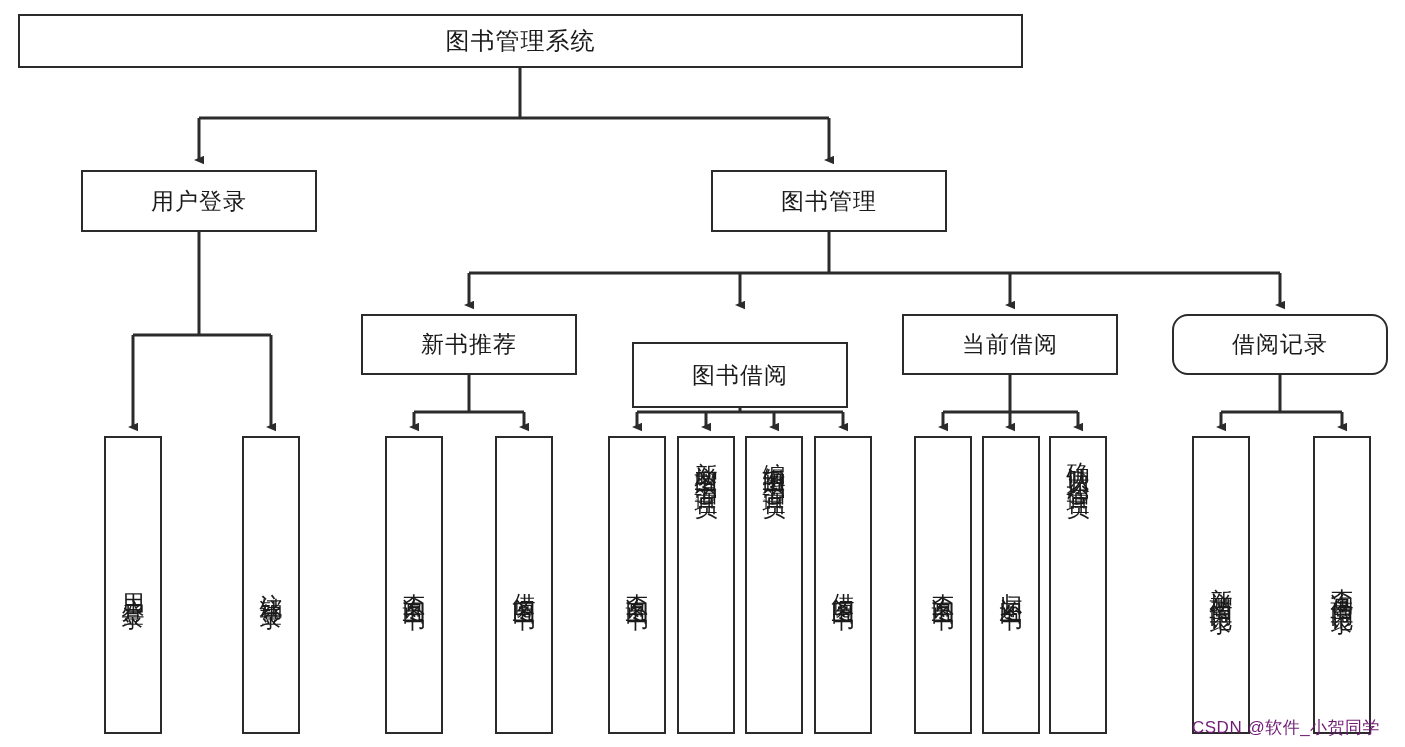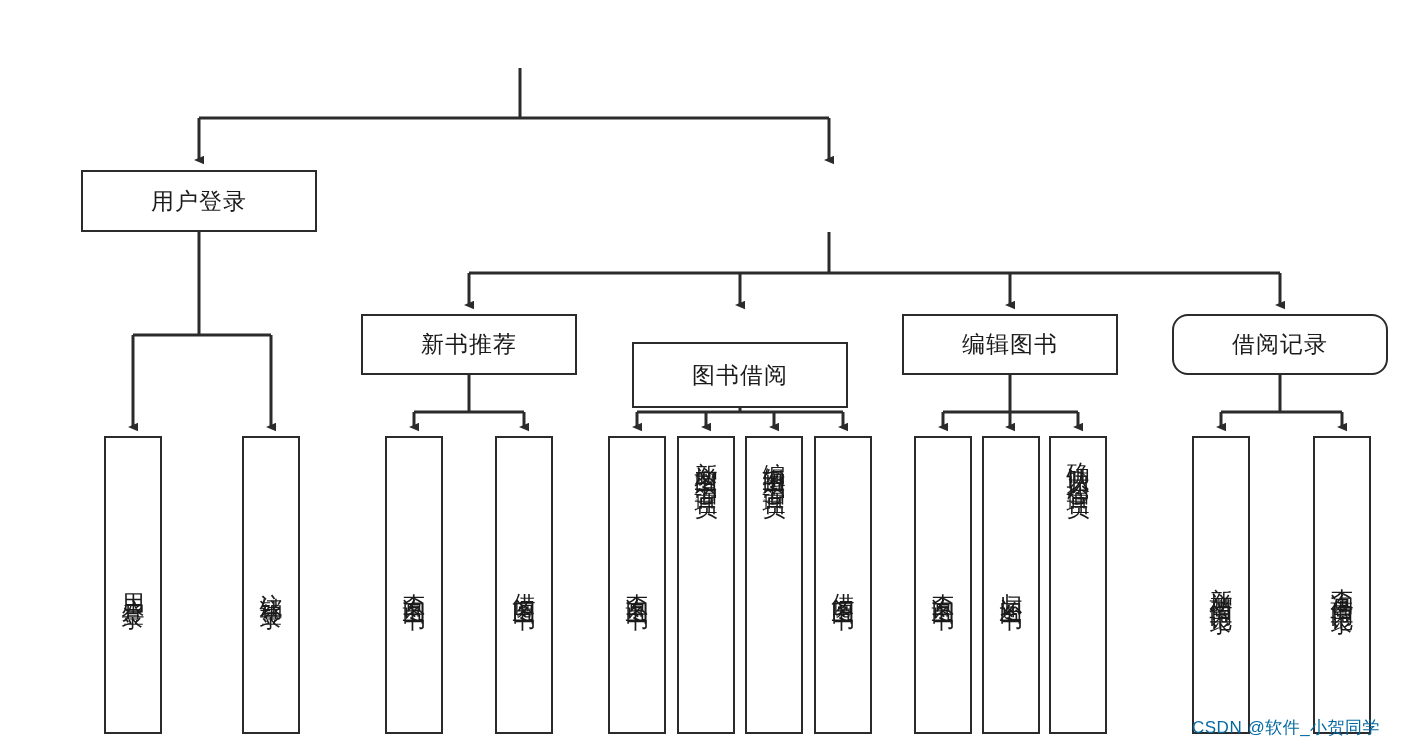--- a/index.html
+++ b/index.html
@@ -65,21 +65,21 @@
     white-space: nowrap;
     transform: none;
   }
   .node.vert.mid {
     align-items: center;
     padding-top: 0;
   }
   .watermark {
     position: absolute;
     font-size: 17px;
-    color: #0369a1;
+    color: #701a75;
     white-space: nowrap;
     z-index: 3;
     letter-spacing: 0.5px;
   }
 </style>
 </head>
 <body>
 
 <div id="canvas">
 
@@ -126,33 +126,39 @@
       <path d="M1010,412 L1010,427" marker-end="url(#arrow)"></path>
       <path d="M1078,412 L1078,427" marker-end="url(#arrow)"></path>
 
       <path d="M1280,375 L1280,412"></path>
       <path d="M1221,412 L1342,412"></path>
       <path d="M1221,412 L1221,427" marker-end="url(#arrow)"></path>
       <path d="M1342,412 L1342,427" marker-end="url(#arrow)"></path>
     </g>
   </svg>
 
+  <div class="node horiz root" style="left:18px; top:14px; width:1005px; height:54px;">
+    <span class="label">图书管理系统</span>
+  </div>
 
   <div class="node horiz" style="left:81px; top:170px; width:236px; height:62px;">
     <span class="label">用户登录</span>
   </div>
+  <div class="node horiz" style="left:711px; top:170px; width:236px; height:62px;">
+    <span class="label">图书管理</span>
+  </div>
 
   <div class="node horiz" style="left:361px; top:314px; width:216px; height:61px;text-align:right;">
     <span class="label">新书推荐</span>
   </div>
   <div class="node horiz" style="left:632px; top:314px; width:216px; height:66px;margin-top:28px;">
     <span class="label">图书借阅</span>
   </div>
   <div class="node horiz" style="left:902px; top:314px; width:216px; height:61px;">
-    <span class="label">编辑图书</span>
+    <span class="label">当前借阅</span>
   </div>
   <div class="node horiz" style="left:1172px; top:314px; width:216px; height:61px;border-radius:16px;">
     <span class="label">借阅记录</span>
   </div>
 
   <div class="node vert mid" style="left:104px; top:436px; width:58px; height:298px;">
     <span class="label">用户登录</span>
   </div>
   <div class="node vert mid" style="left:242px; top:436px; width:58px; height:298px;">
     <span class="label">注销登录</span>

